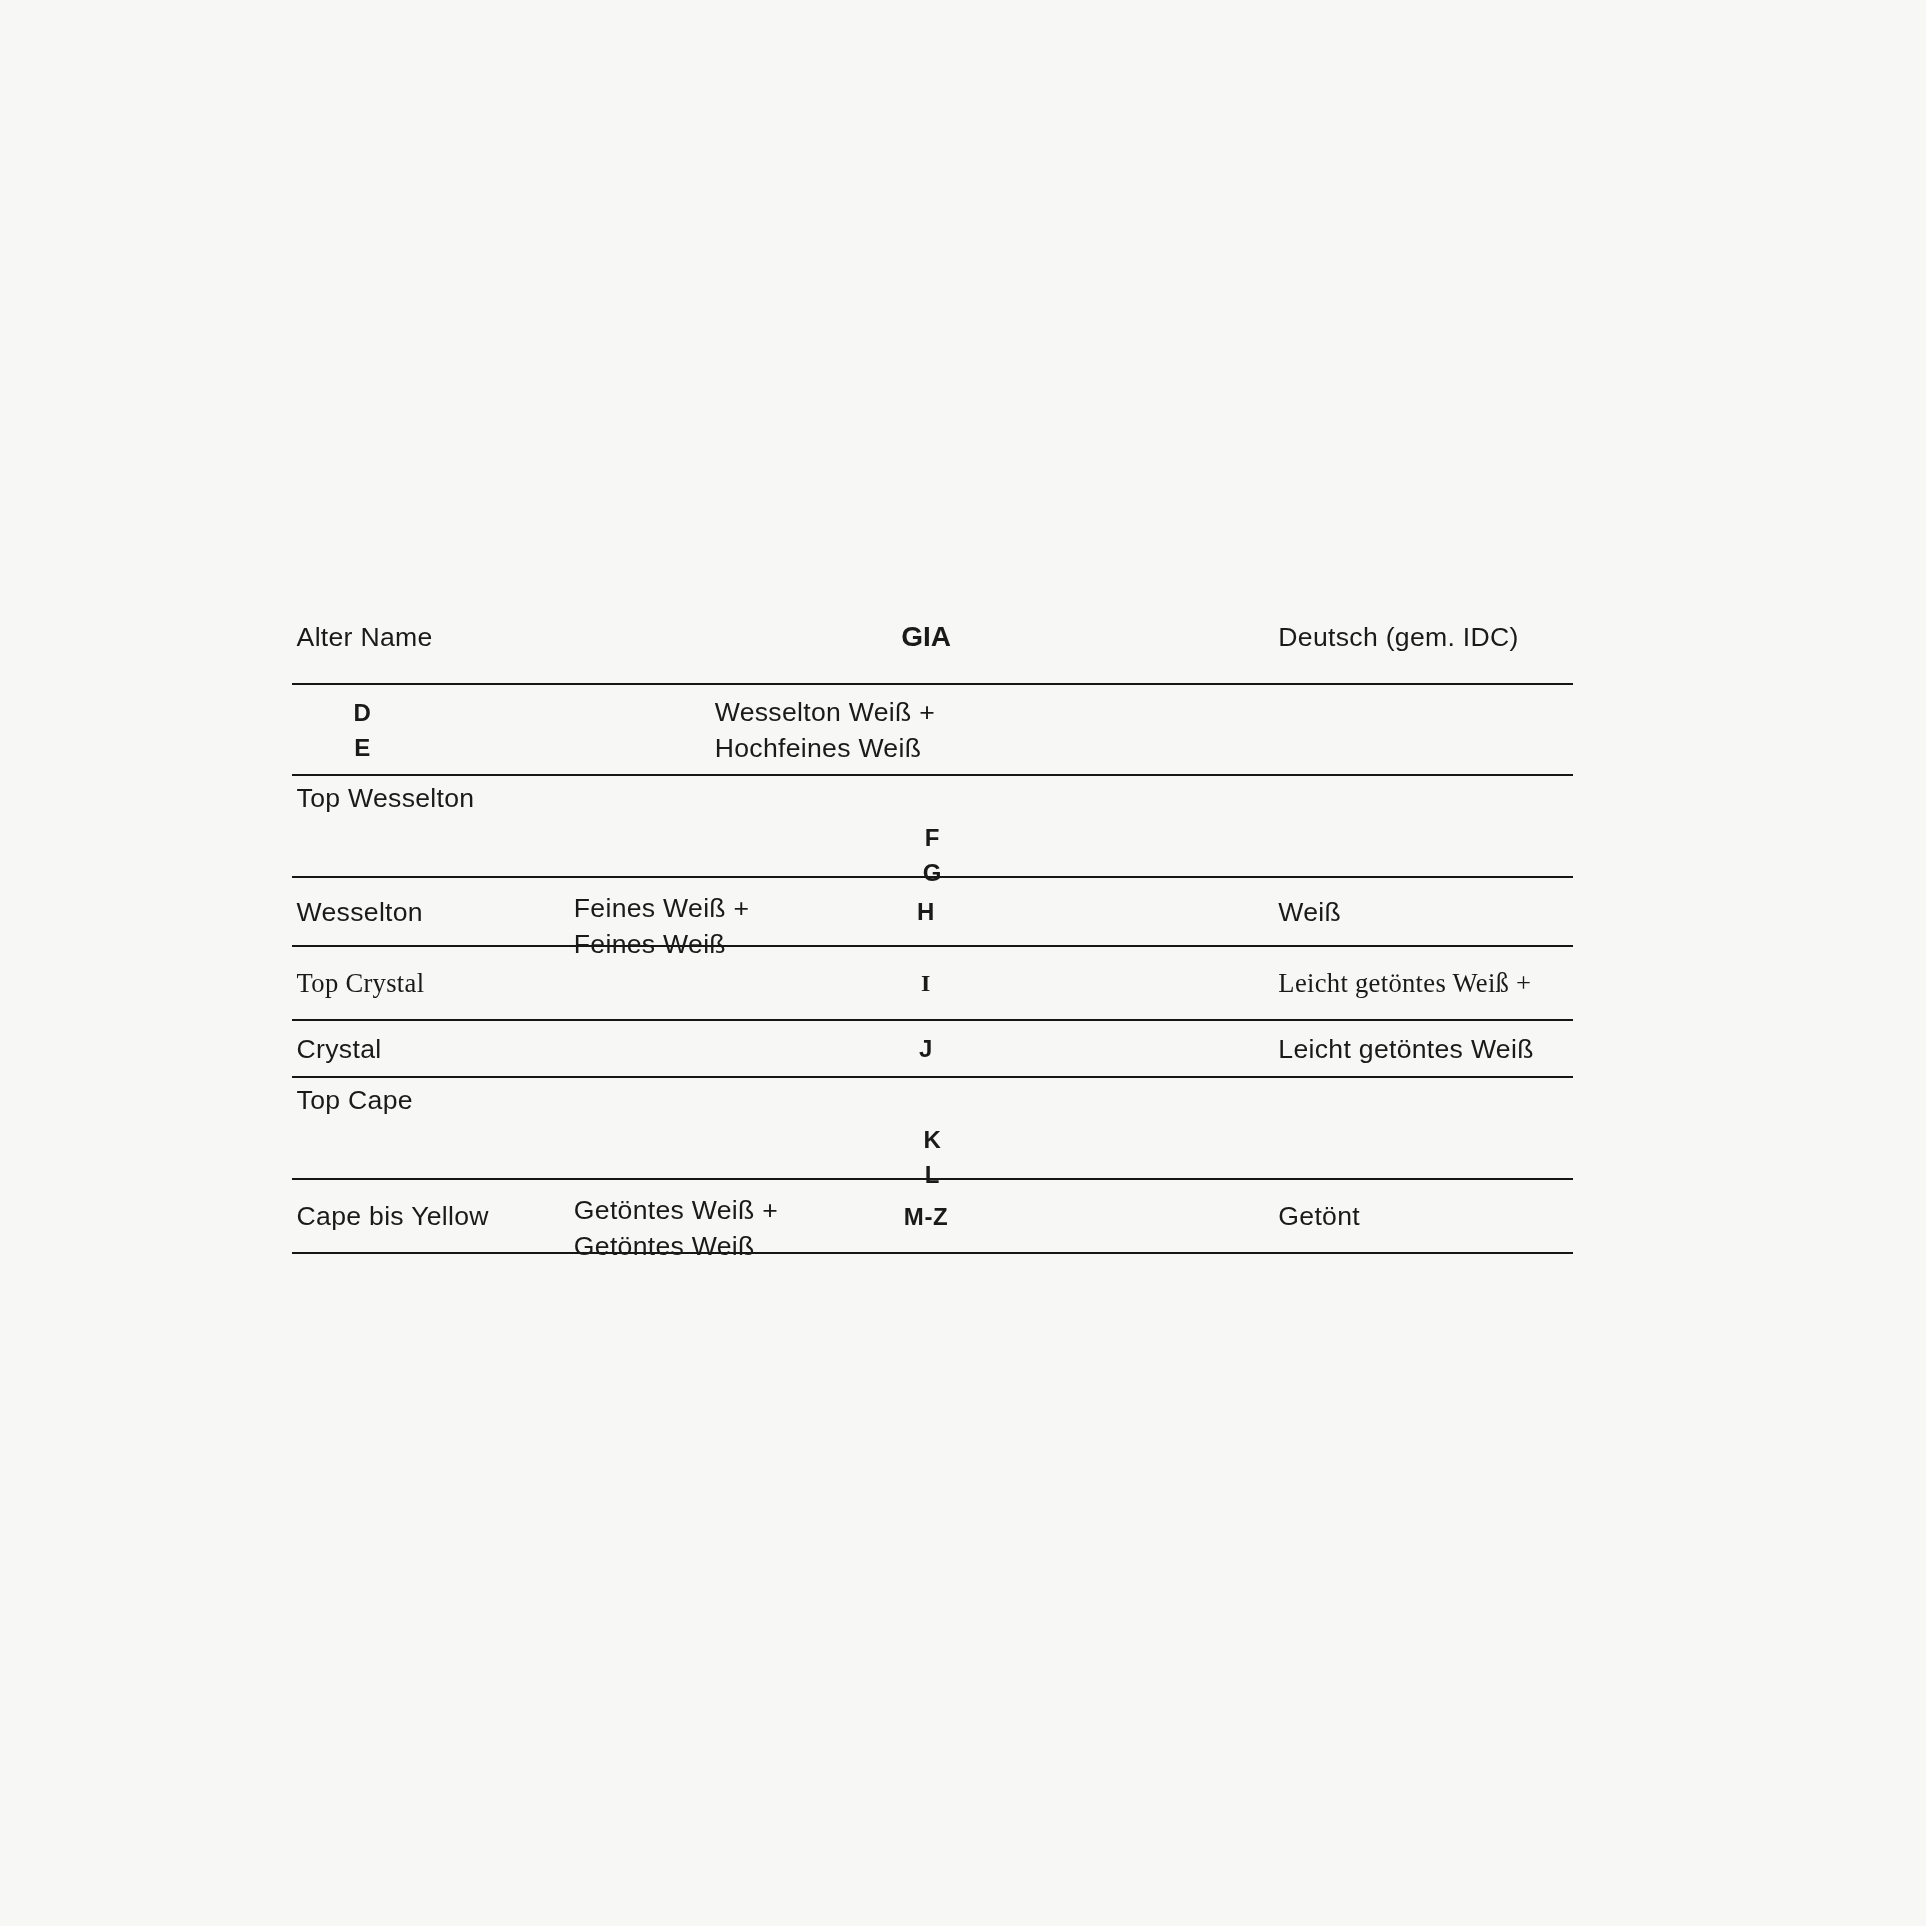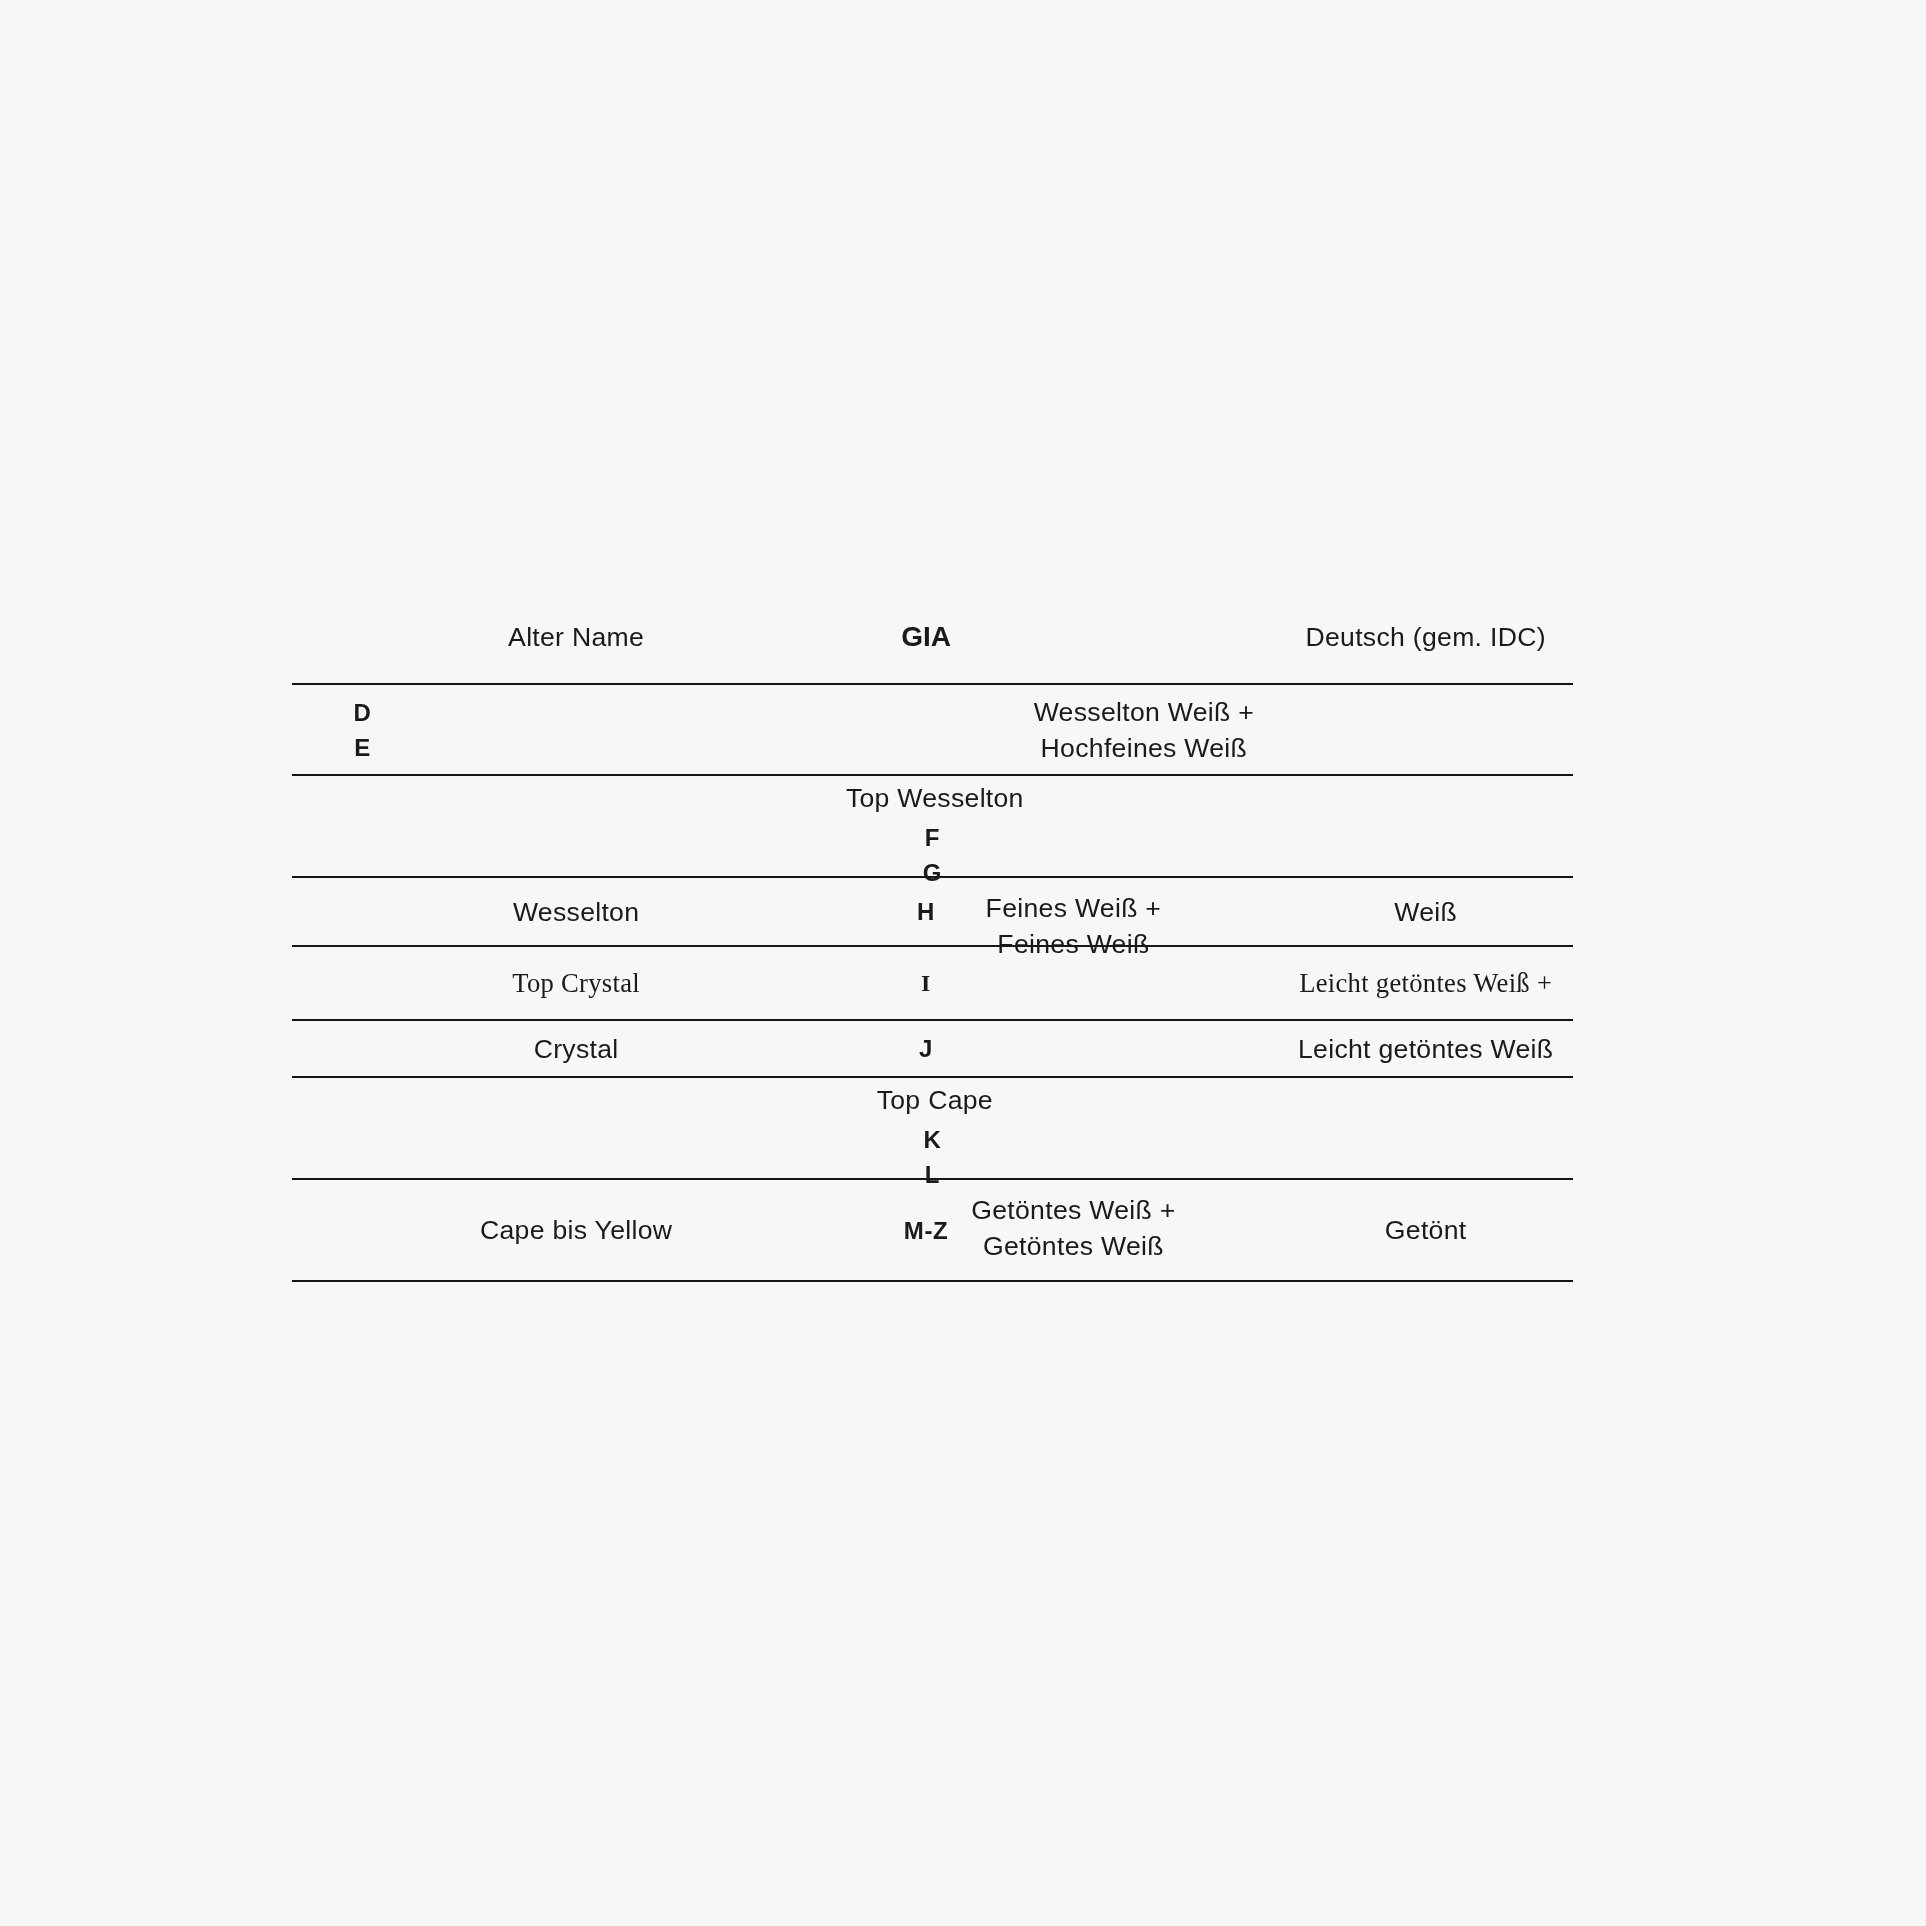--- a/index.html
+++ b/index.html
@@ -30,21 +30,21 @@
     border-bottom: 2.9px solid #161616;
   }
 
   
   .h-header { height: 94px; }
   .h-double-a { height: 91px; }
   .h-double-b { height: 102px; flex-direction: column; }
   .h-single-a { height: 69px; }
   .h-single-b { height: 74px; font-family: Liberation Serif, serif; }
   .h-single-c { height: 57px; }
-  .h-single-d { height: 102px; }
+  .h-single-d { height: 74px; }
 
   .cell {
     display: flex;
     flex-direction: column;
     justify-content: center;
   }
   .col-name {
     flex: 0 0 44%;
     padding-left: 4.6px;
   }
@@ -57,21 +57,20 @@
   .col-german {
     flex: 1 1 auto;
     padding-left: 22%;
   }
 
   .body-text {
     font-size: 26.6px;
     line-height: 36px;
     letter-spacing: 0.3px;
     white-space: nowrap;
-    text-align: center;
   }
   .gia-text {
     font-size: 24px;
     line-height: 35px;
     letter-spacing: 0.6px;
   }
   .header-row .col-gia {
     font-size: 28px;
   }
   .header-row .body-text {

